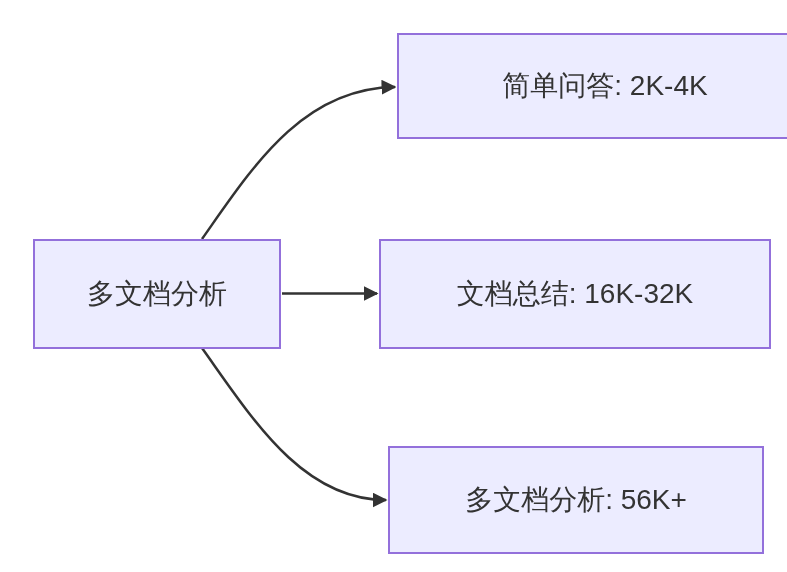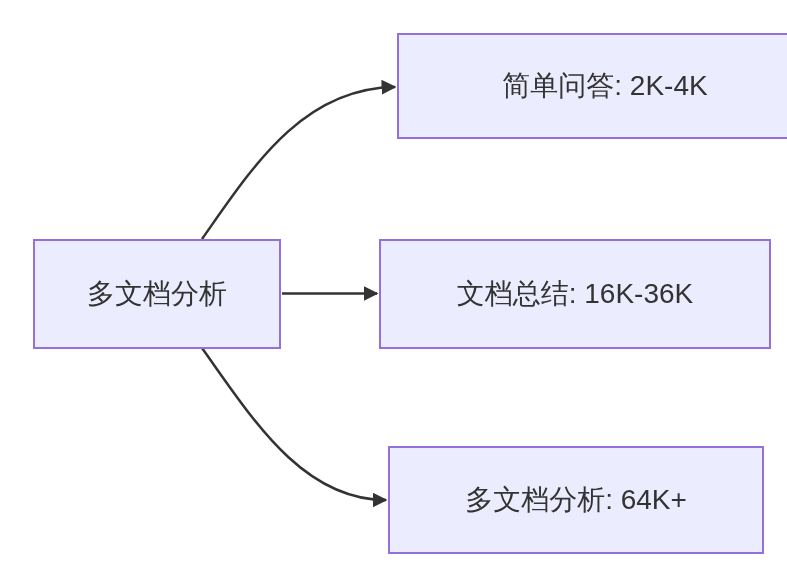--- a/index.html
+++ b/index.html
@@ -72,20 +72,20 @@
 
   <div class="node node-root">
     <span>多文档分析</span>
   </div>
 
   <div class="node node-simple-qa">
     <span>简单问答: 2K-4K</span>
   </div>
 
   <div class="node node-doc-summary">
-    <span>文档总结: 16K-36K</span>
+    <span>文档总结: 16K-32K</span>
   </div>
 
   <div class="node node-multi-doc">
-    <span>多文档分析: 64K+</span>
+    <span>多文档分析: 56K+</span>
   </div>
 
 </div>
 
 </body></html>

